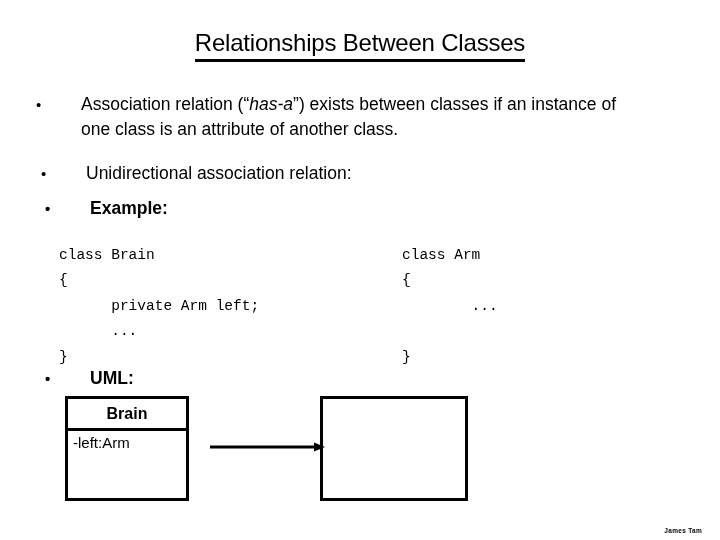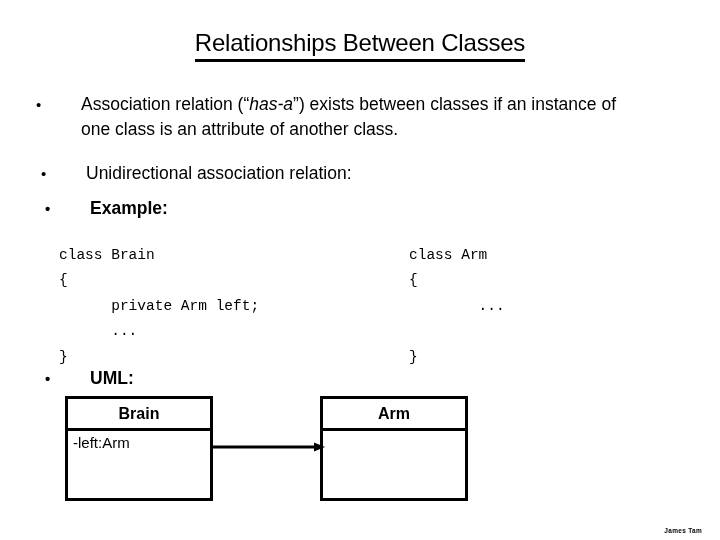--- a/index.html
+++ b/index.html
@@ -95,21 +95,20 @@
     line-height: 25.5px;
     white-space: pre;
   }
   #code-brain {
     top: 228px;
     left: 59px;
   }
   #code-arm {
     top: 228px;
     left: 402px;
-    margin-left: 7px;
   }
   .uml-box {
     position: absolute;
     border: 3px solid #000;
     background: #fff;
     box-sizing: border-box;
   }
   .uml-header {
     height: 32px;
     border-bottom: 3px solid #000;
@@ -121,21 +120,21 @@
     box-sizing: border-box;
   }
   .uml-body {
     padding: 3px 0 0 5px;
     font-size: 15px;
     box-sizing: border-box;
   }
   #uml-box-brain {
     left: 65px;
     top: 396px;
-    width: 148px;
+    width: 124px;
     height: 105px;
   }
   #uml-box-arm {
     left: 320px;
     top: 396px;
     width: 148px;
     height: 105px;
   }
 
   #uml-arrow {
@@ -197,21 +196,20 @@
     <span class="dot">•</span>
     <span class="btext">UML:</span>
   </div>
 
   <div class="uml-box" id="uml-box-brain">
     <div class="uml-header">Brain</div>
     <div class="uml-body">-left:Arm</div>
   </div>
 
   <div class="uml-box" id="uml-box-arm">
-    <div class="uml-header">Arm</div>
     <div class="uml-body"></div>
   </div>
 
   <svg id="uml-arrow" viewBox="0 0 115 14">
     <line x1="0" y1="7" x2="108" y2="7" stroke="#000" stroke-width="3"></line>
     <polygon points="115,7 104,2.5 104,11.5" fill="#000"></polygon>
   </svg>
 
   <div id="footer-credit">James Tam</div>
 

